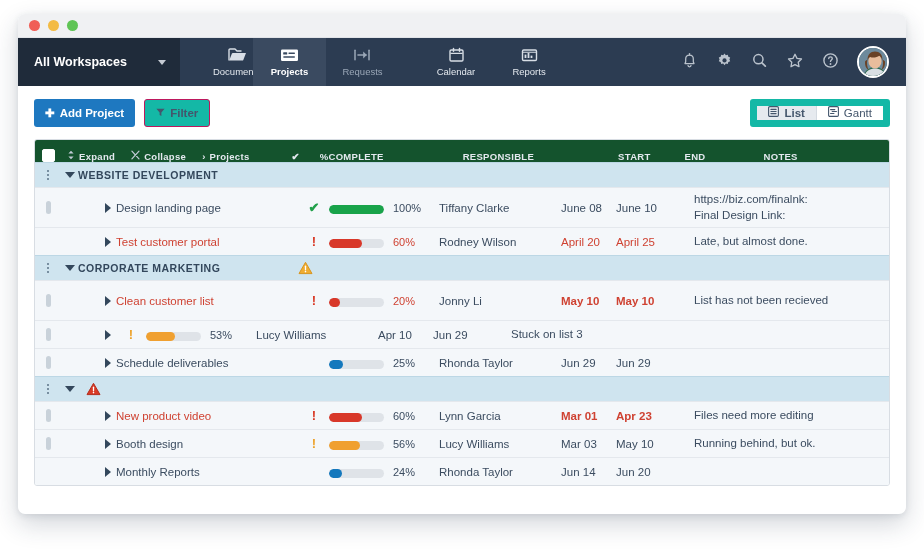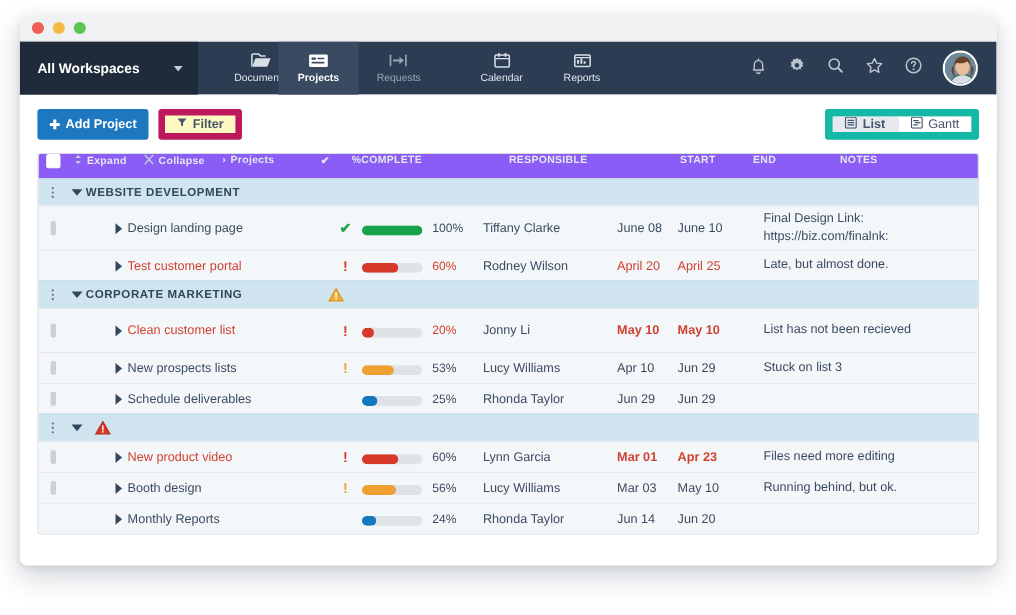--- a/index.html
+++ b/index.html
@@ -96,23 +96,23 @@
     color: #ffffff;
     border: none; border-radius: 3px;
     font-family: inherit;
     font-size: 11.5px; font-weight: bold;
     padding: 0 11px;
     display: flex; align-items: center; gap: 5px;
     cursor: pointer;
   }
   .btn-filter {
     height: 28px; margin-left: 9px;
-    background: #fef9c3;
+    background: #14b8a6;
     color: #44566c;
-    border: 6px solid #be185d; border-radius: 3px;
+    border: 1px solid #be185d; border-radius: 3px;
     font-family: inherit;
     font-size: 11.5px; font-weight: bold;
     padding: 0 11px;
     display: flex; align-items: center; gap: 5px;
     cursor: pointer;
   }
   .seg {
     margin-left: auto;
     display: flex;
     border: 7px solid #14b8a6; border-radius: 3px;
@@ -133,22 +133,22 @@
   
   .tablewrap { padding: 0 16px 14px; }
   .table {
     border: 1px solid #d8dde3;
     border-radius: 3px;
     overflow: hidden;
     background: #ffffff;
   }
   .thead {
     height: 22px;
-    background: #8b5cf6;
-    display: flex; align-items: flex-start;
+    background: #14532d;
+    display: flex; align-items: flex-end;
     color: #e4e9ef;
     font-size: 9.5px; font-weight: bold;
     letter-spacing: .3px;
   }
   .thead .hcell { display: flex; align-items: center; gap: 4px; }
   .hcheck {
     width: 13px; height: 13px;
     background: #ffffff;
     border: 1px solid #ffffff; border-radius: 2px;
     margin-left: 7px;
@@ -469,22 +469,22 @@
             <span class="c-prog">
               <span class="bar">
                 <span style="width:100%;background:#18a34a"></span>
               </span>
               <span class="pct">100%</span>
             </span>
             <span class="c-resp">Tiffany Clarke</span>
             <span class="c-start date ">June 08</span>
             <span class="c-end date ">June 10</span>
             <span class="c-notes">
+              <span style="display:block">https://biz.com/finalnk:</span>
               <span style="display:block">Final Design Link:</span>
-              <span style="display:block">https://biz.com/finalnk:</span>
             </span>
           </div>
           <div class="row task">
             <span class="c-handle"></span>
             <span class="c-indent"></span>
             <span class="c-tri">
               <span class="tri-rt"></span>
             </span>
             <span class="c-name red" style="width:183px">Test customer portal</span>
             <span class="c-status">
@@ -554,21 +554,20 @@
             </span>
           </div>
           <div class="row task">
             <span class="c-handle">
               <span class="pill"></span>
             </span>
             <span class="c-indent"></span>
             <span class="c-tri">
               <span class="tri-rt"></span>
             </span>
-            <span class="c-name" style="width:183px">New prospects lists</span>
             <span class="c-status">
               <span class="bang warn">!</span>
             </span>
             <span class="c-prog">
               <span class="bar">
                 <span style="width:53%;background:#f0a030"></span>
               </span>
               <span class="pct">53%</span>
             </span>
             <span class="c-resp">Lucy Williams</span>

